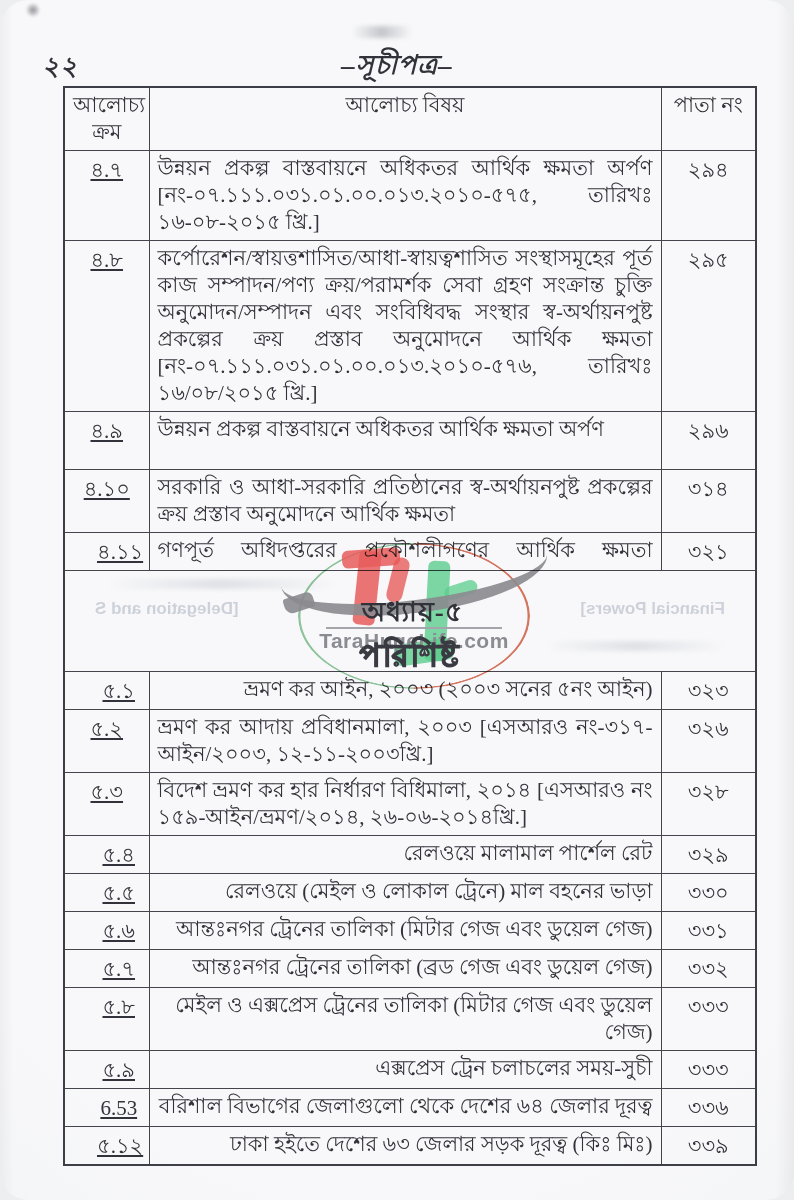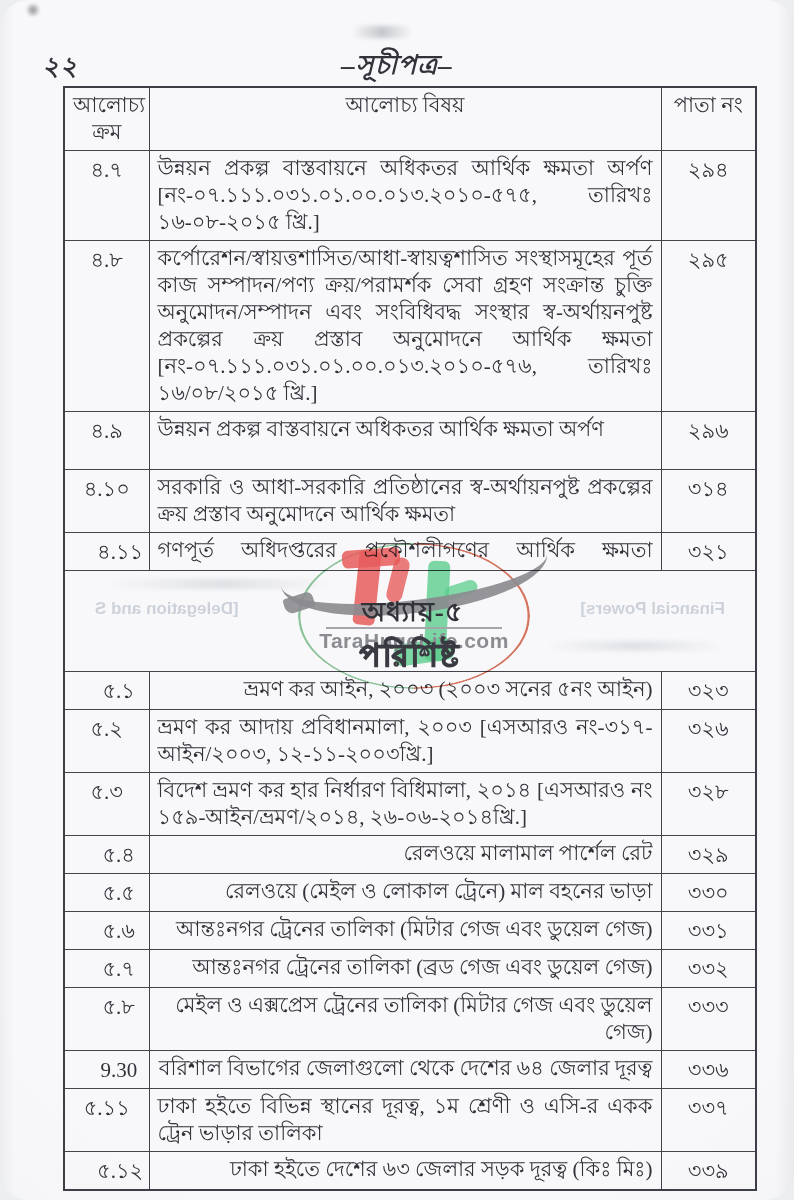--- a/index.html
+++ b/index.html
@@ -40,21 +40,21 @@
     vertical-align:top;
     font-size:21px; line-height:27px;
     padding:4px 8px;
     font-weight:normal;
   }
   table tr:first-child > * { border-top:none; }
   table tr:last-child > * { border-bottom:none; }
   table tr > *:first-child { border-left:none; }
   table tr > *:last-child { border-right:none; }
   th { text-align:center; font-size:21px; }
-  .c-serial { text-align:center; padding-top:6px; }
+  .c-serial { text-align:center; padding-top:6px;text-decoration:underline; }
   .c-page { text-align:center; padding-top:6px; }
   .c-subject { text-align:right; }
   .justify { text-align:justify; }
   .spread { text-align:justify; text-align-last:justify; }
   .h1 { height:34px;padding-left:32px; } .h2 { height:58px; } .h3 { height:84px; } .h6 { height:168px; }
   .hdr { height:60px;margin-top:32px; }
 
   
   .band { position:relative; height:102px; border-top:1.5px solid #44444c;
     border-bottom:1.5px solid #44444c; overflow:visible; }
@@ -207,28 +207,28 @@
         <td class="c-serial h1">৫.৭</td>
         <td class="c-subject">আন্তঃনগর ট্রেনের তালিকা (ব্রড গেজ এবং ডুয়েল গেজ)</td>
         <td class="c-page">৩৩২</td>
       </tr>
       <tr>
         <td class="c-serial h1">৫.৮</td>
         <td class="c-subject">মেইল ও এক্সপ্রেস ট্রেনের তালিকা (মিটার গেজ এবং ডুয়েল গেজ)</td>
         <td class="c-page">৩৩৩</td>
       </tr>
       <tr>
-        <td class="c-serial h1">9.30</td>
+        <td class="c-serial h1">৫.৯</td>
+        <td class="c-subject">এক্সপ্রেস ট্রেন চলাচলের সময়-সুচী</td>
+        <td class="c-page">৩৩৩</td>
+      </tr>
+      <tr>
+        <td class="c-serial h1">6.53</td>
         <td class="c-subject">বরিশাল বিভাগের জেলাগুলো থেকে দেশের ৬৪ জেলার দূরত্ব</td>
         <td class="c-page">৩৩৬</td>
-      </tr>
-      <tr>
-        <td class="c-serial h2">৫.১১</td>
-        <td class="c-subject justify">ঢাকা হইতে বিভিন্ন স্থানের দূরত্ব, ১ম শ্রেণী ও এসি-র একক ট্রেন ভাড়ার তালিকা</td>
-        <td class="c-page">৩৩৭</td>
       </tr>
       <tr>
         <td class="c-serial h1">৫.১২</td>
         <td class="c-subject">ঢাকা হইতে দেশের ৬৩ জেলার সড়ক দূরত্ব (কিঃ মিঃ)</td>
         <td class="c-page">৩৩৯</td>
       </tr>
 
     </tbody>
       </table>
   </div>

